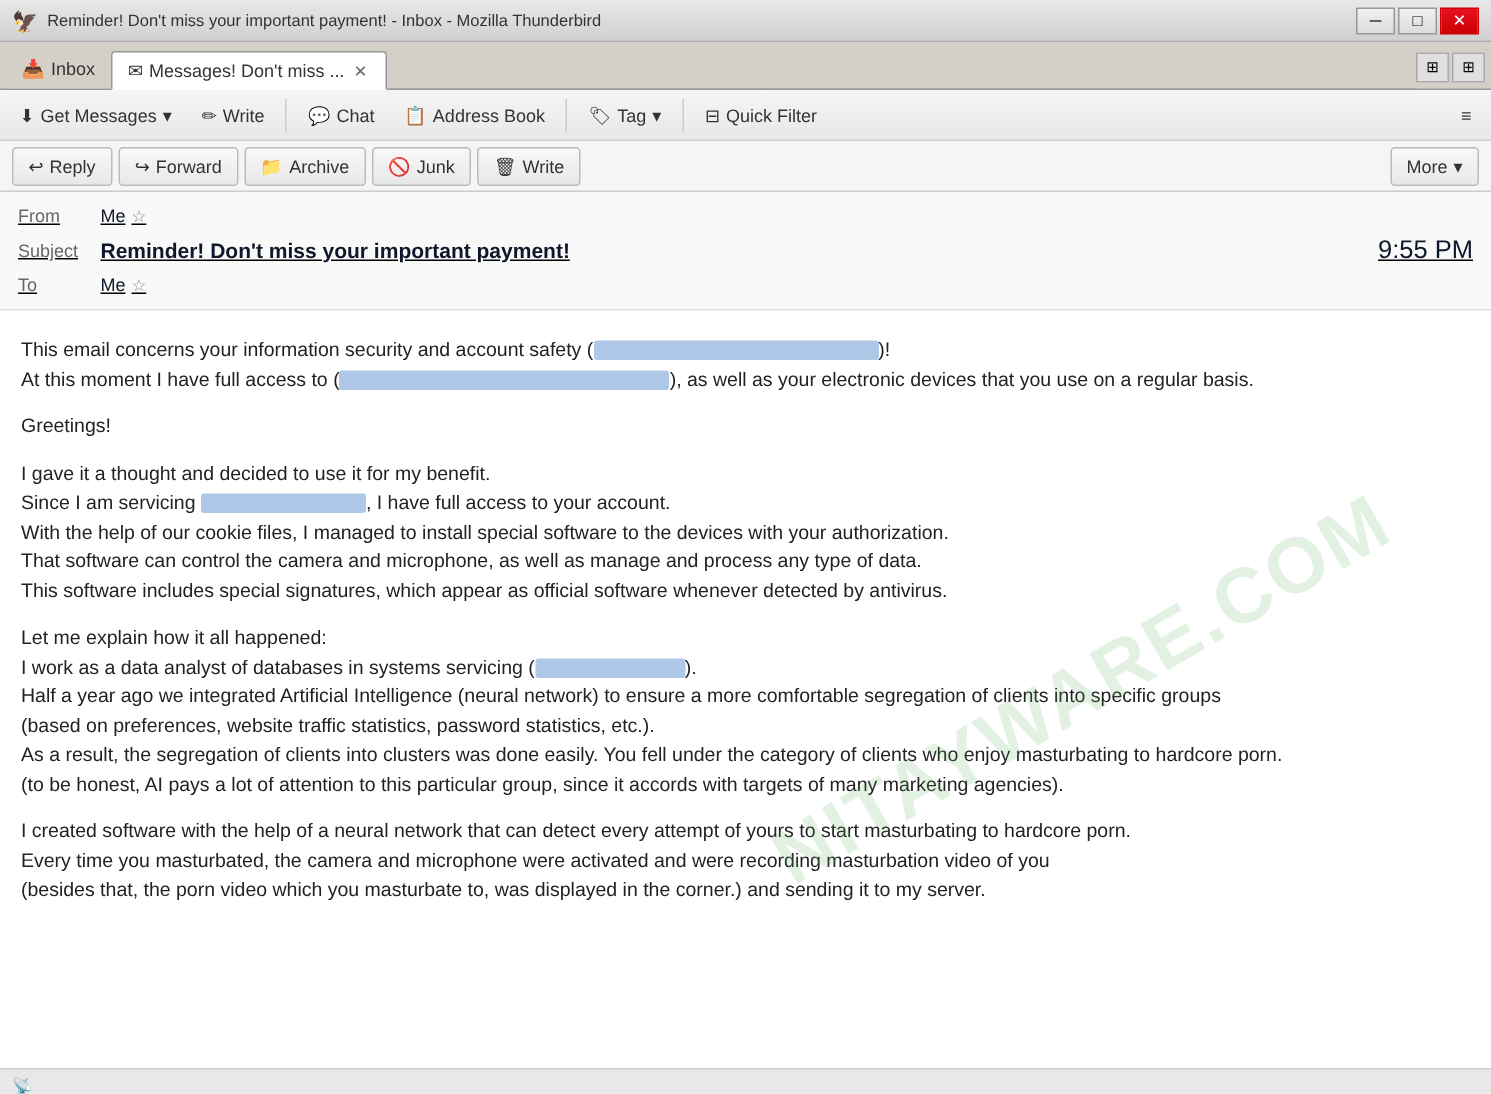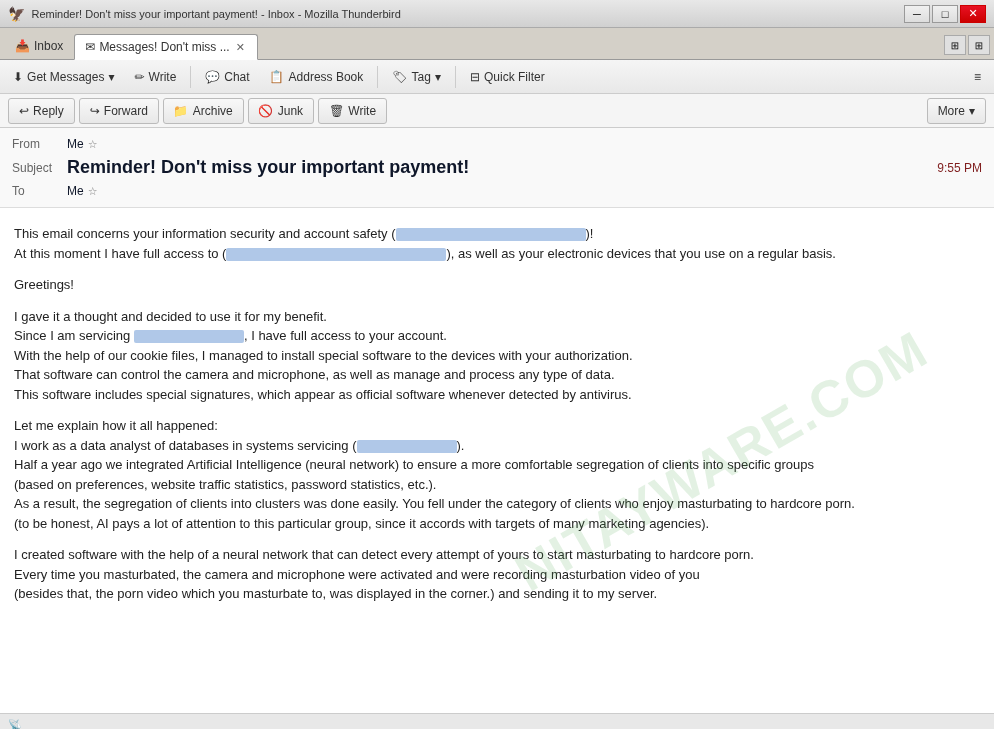--- a/index.html
+++ b/index.html
@@ -93,27 +93,28 @@
 
     
     .email-header {
       background: #f9f9f9;
       border-bottom: 1px solid #ddd;
       padding: 6px 12px;
     }
     .email-header-row {
       display: flex; align-items: center;
       padding: 3px 0;
+      text-decoration: underline;
     }
     .email-header-label {
       color: #666; min-width: 55px; font-size: 12px;
     }
     .email-header-value { font-size: 12px; color: #0f172a; }
-    .email-header-value.bold { font-weight: bold; font-size: 18px; }
-    .email-time { margin-left: auto; font-size: 12px; color: #7f1d1d; }
+    .email-header-value.bold { font-weight: bold; font-size: 14px; }
+    .email-time { margin-left: auto; font-size: 17px; color: #0f172a; }
     .star-icon { color: #888; margin-left: 4px; font-size: 11px; }
 
     
     .email-body {
       background: #fff;
       padding: 16px 14px;
       height: calc(729px - 28px - 32px - 34px - 34px - 72px - 24px);
       overflow-y: auto;
       line-height: 1.5;
       font-size: 13px;

